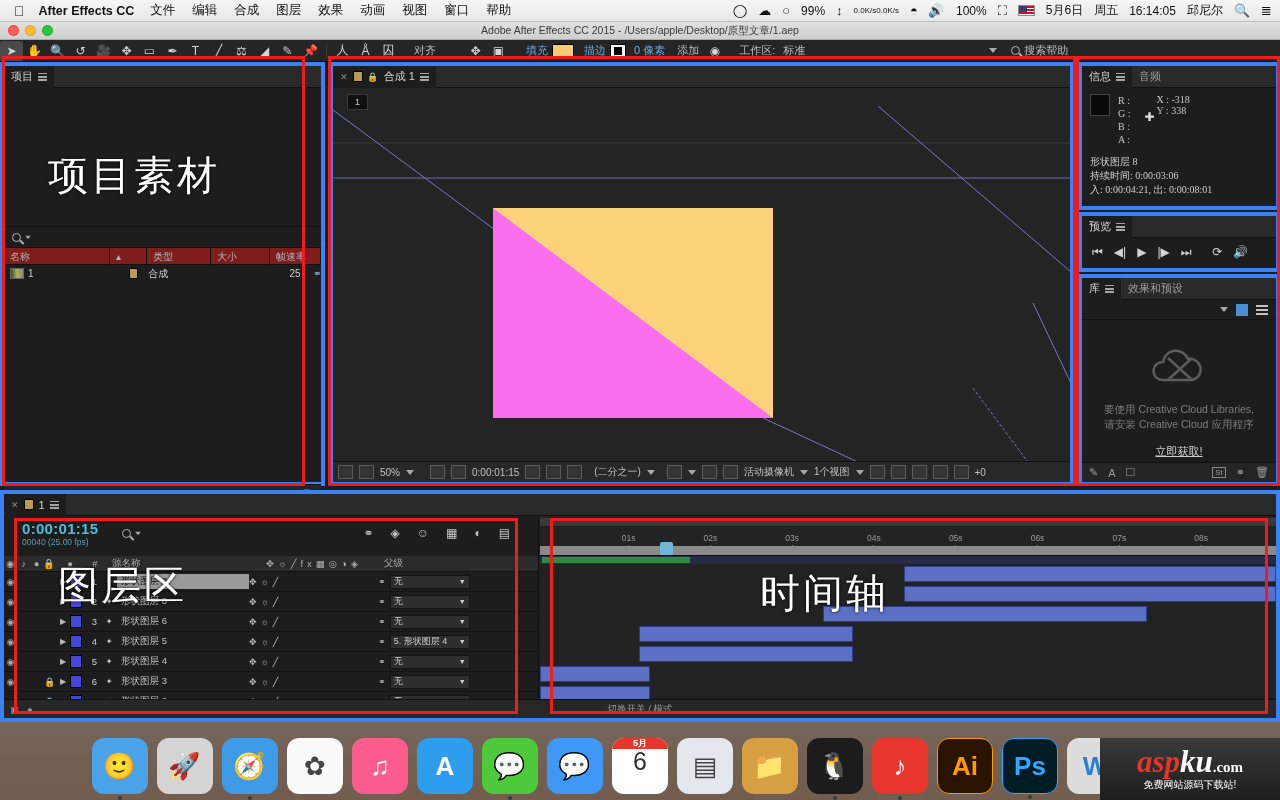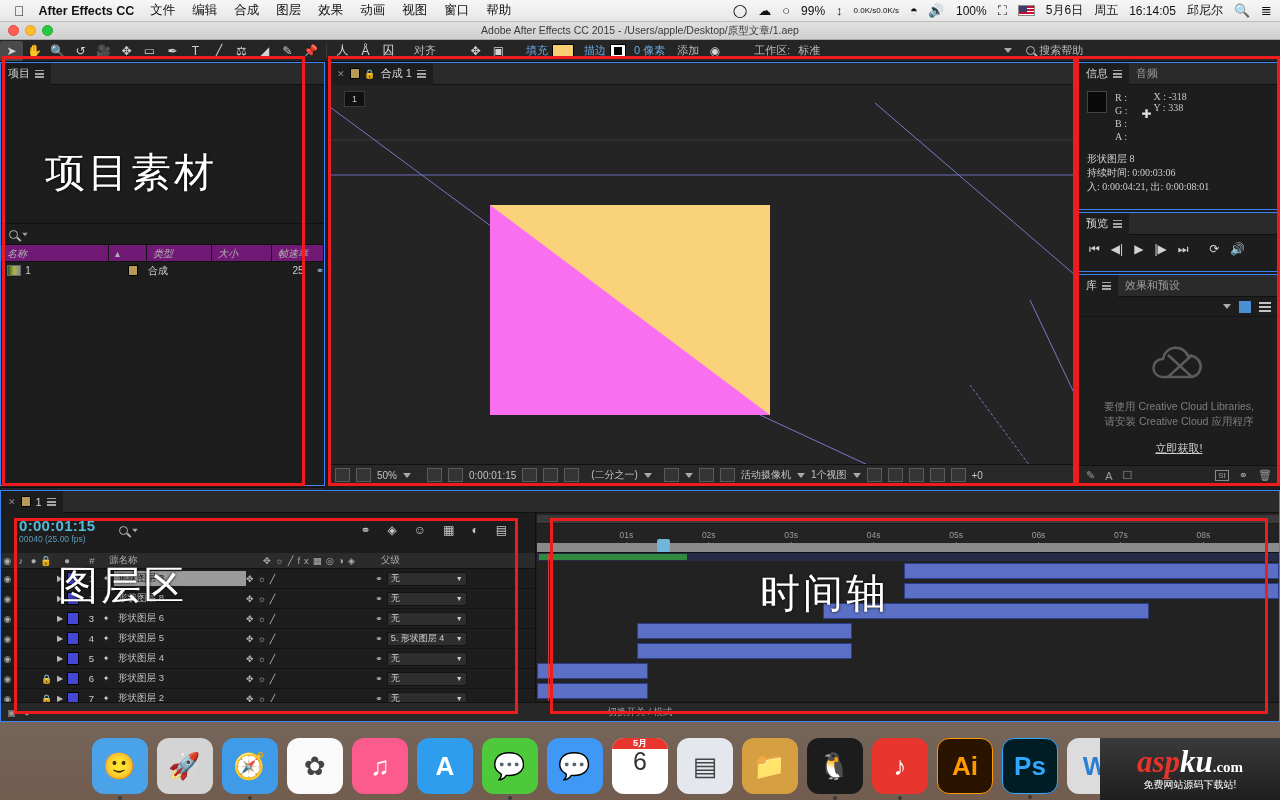--- a/index.html
+++ b/index.html
@@ -60,21 +60,21 @@
   .tool.sel { background: #4a4a4a; border-radius: 2px; }
   .tsep { width: 1px; height: 14px; background: #3c3c3c; margin: 0 4px; }
   .swatch-fill { width: 22px; height: 14px; background: #f7cf72; border: 1px solid #000; display:inline-block; }
   .swatch-stroke { width: 16px; height: 14px; background: #fff; border: 1px solid #000; display:inline-block; position: relative; }
   .swatch-stroke:after { content:""; position:absolute; left:3px; top:2px; right:3px; bottom:2px; background:#000; }
   .tb-label { color: #b9b9b9; font-size: 11px; margin: 0 4px; }
   .tb-blue { color: #6ba7e0; font-size: 11px; }
   .caret { width:0;height:0;border-left:4px solid transparent;border-right:4px solid transparent;border-top:5px solid #aaa; }
 
   
-  .panel { position: absolute; background: #1d1d1d; border: 1px solid #3b82f6; }
+  .panel { position: absolute; background: #1d1d1d; border: 4px solid #3b82f6; }
   .ptabs { height: 22px; background: #2a2a2a; display: flex; align-items: center; border-bottom: 1px solid #111; }
   .ptab { height: 22px; display: flex; align-items: center; padding: 0 7px; font-size: 11px; color: #9e9e9e; gap: 5px; }
   .ptab.active { background: #1d1d1d; color: #d6d6d6; }
   .hamb { display: inline-block; width: 9px; height: 8px;
     background: linear-gradient(#a5a5a5 0 1.4px, transparent 1.4px 3.2px,#a5a5a5 3.2px 4.6px,transparent 4.6px 6.4px,#a5a5a5 6.4px 7.8px); }
   .xclose { font-size: 9px; color: #888; }
 
   
   #projectPanel { left: 0; top: 62px; width: 325px; height: 424px; }
   .proj-body { position: relative; height: 100%; }
@@ -84,22 +84,22 @@
   }
   .proj-search {
     position: absolute; left: 0; right: 0; top: 138px; height: 22px;
     border-top: 1px solid #111; border-bottom: 1px solid #111;
     background: #1d1d1d; display: flex; align-items: center; padding-left: 8px; gap: 3px;
   }
   .magnifier { width:9px;height:9px;border:1.5px solid #b4b4b4;border-radius:50%;position:relative;display:inline-block; }
   .magnifier:after { content:"";position:absolute;width:1.5px;height:5px;background:#b4b4b4;right:-2px;bottom:-4px;transform:rotate(-45deg); }
   .proj-cols {
     position: absolute; left:0; right:0; top: 160px; height: 17px;
-    background: #701a75; border-bottom: 1px solid #111;
-    display: flex; align-items: center; font-size: 10px; color: #b2b2b2; font-style: italic;
+    background: #7f1d1d; border-bottom: 1px solid #111;
+    display: flex; align-items: center; font-size: 10px; color: #b2b2b2;
   }
   .proj-cols div { padding-left: 6px; border-right: 1px solid #141414; height: 17px; line-height: 17px; }
   .proj-row {
     position: absolute; left:0; right:0; top: 177px; height: 17px;
     display: flex; align-items: center; font-size: 10px; color: #cfcfcf;
   }
   .thumb-mini { width: 15px; height: 11px; background: linear-gradient(90deg,#2a5a2a,#b2b24a,#8a8a8a); border: 1px solid #666; margin: 0 4px 0 6px; }
   .tiny-sq { width: 10px; height: 11px; background: #b99a57; border: 1px solid #000; }
   .proj-foot {
     position: absolute; left: 0; right: 0; bottom: 0; height: 20px;
@@ -260,21 +260,21 @@
     <span class="tb-label" style="margin-left:14px">对齐</span>
     <span class="tool" style="margin-left:24px">✥</span>
     <span class="tool">▣</span>
     <span class="tb-blue" style="margin-left:16px">填充</span>
     <span class="swatch-fill" style="margin-left:4px"></span>
     <span class="tb-blue" style="margin-left:10px">描边</span>
     <span class="swatch-stroke" style="margin-left:4px"></span>
     <span class="tb-blue" style="margin-left:8px">0 像素</span>
     <span class="tb-label" style="margin-left:12px">添加</span>
     <span class="tool">◉</span>
-    <span class="tb-label" style="margin-left:28px">工作区:</span>
+    <span class="tb-label" style="margin-left:13px">工作区:</span>
     <span class="tb-label">标准</span>
     <span class="caret" style="margin-left:180px"></span>
     <span class="magnifier" style="margin-left:14px"></span>
     <span class="tb-label">搜索帮助</span>
   </div>
 
   <div class="panel" id="projectPanel">
     <div class="ptabs">
       <div class="ptab active">
         <span>项目</span>

